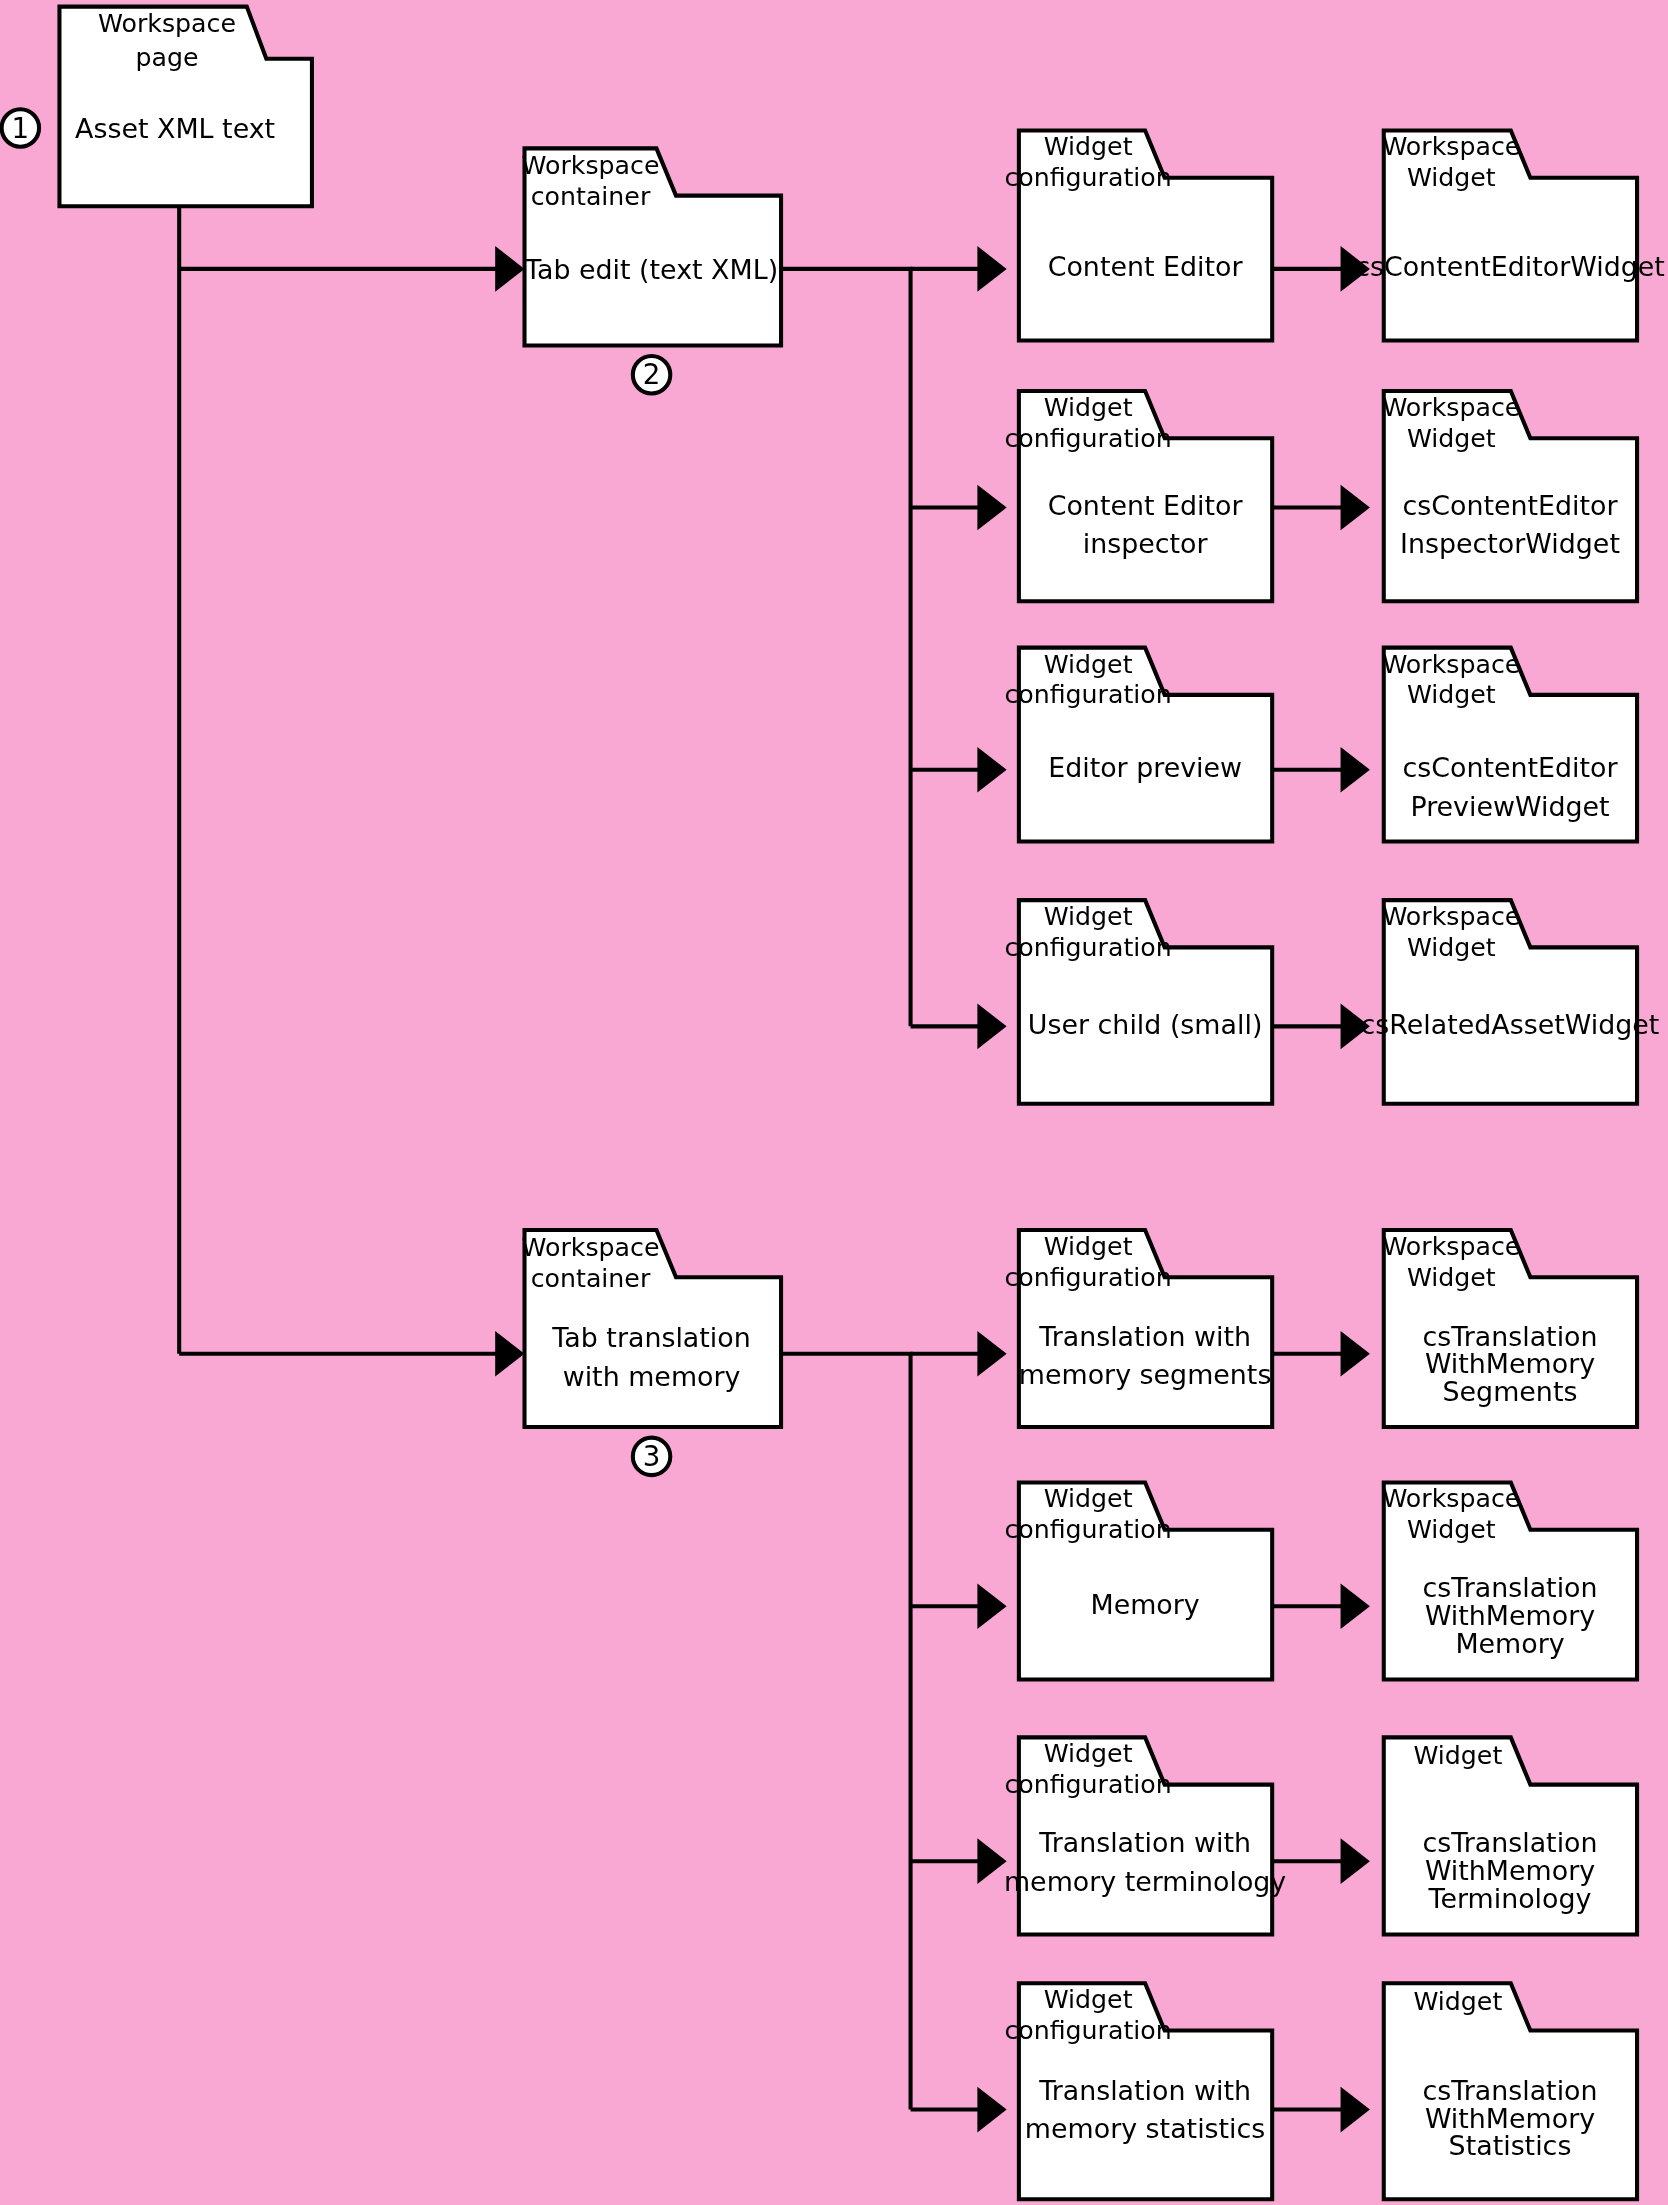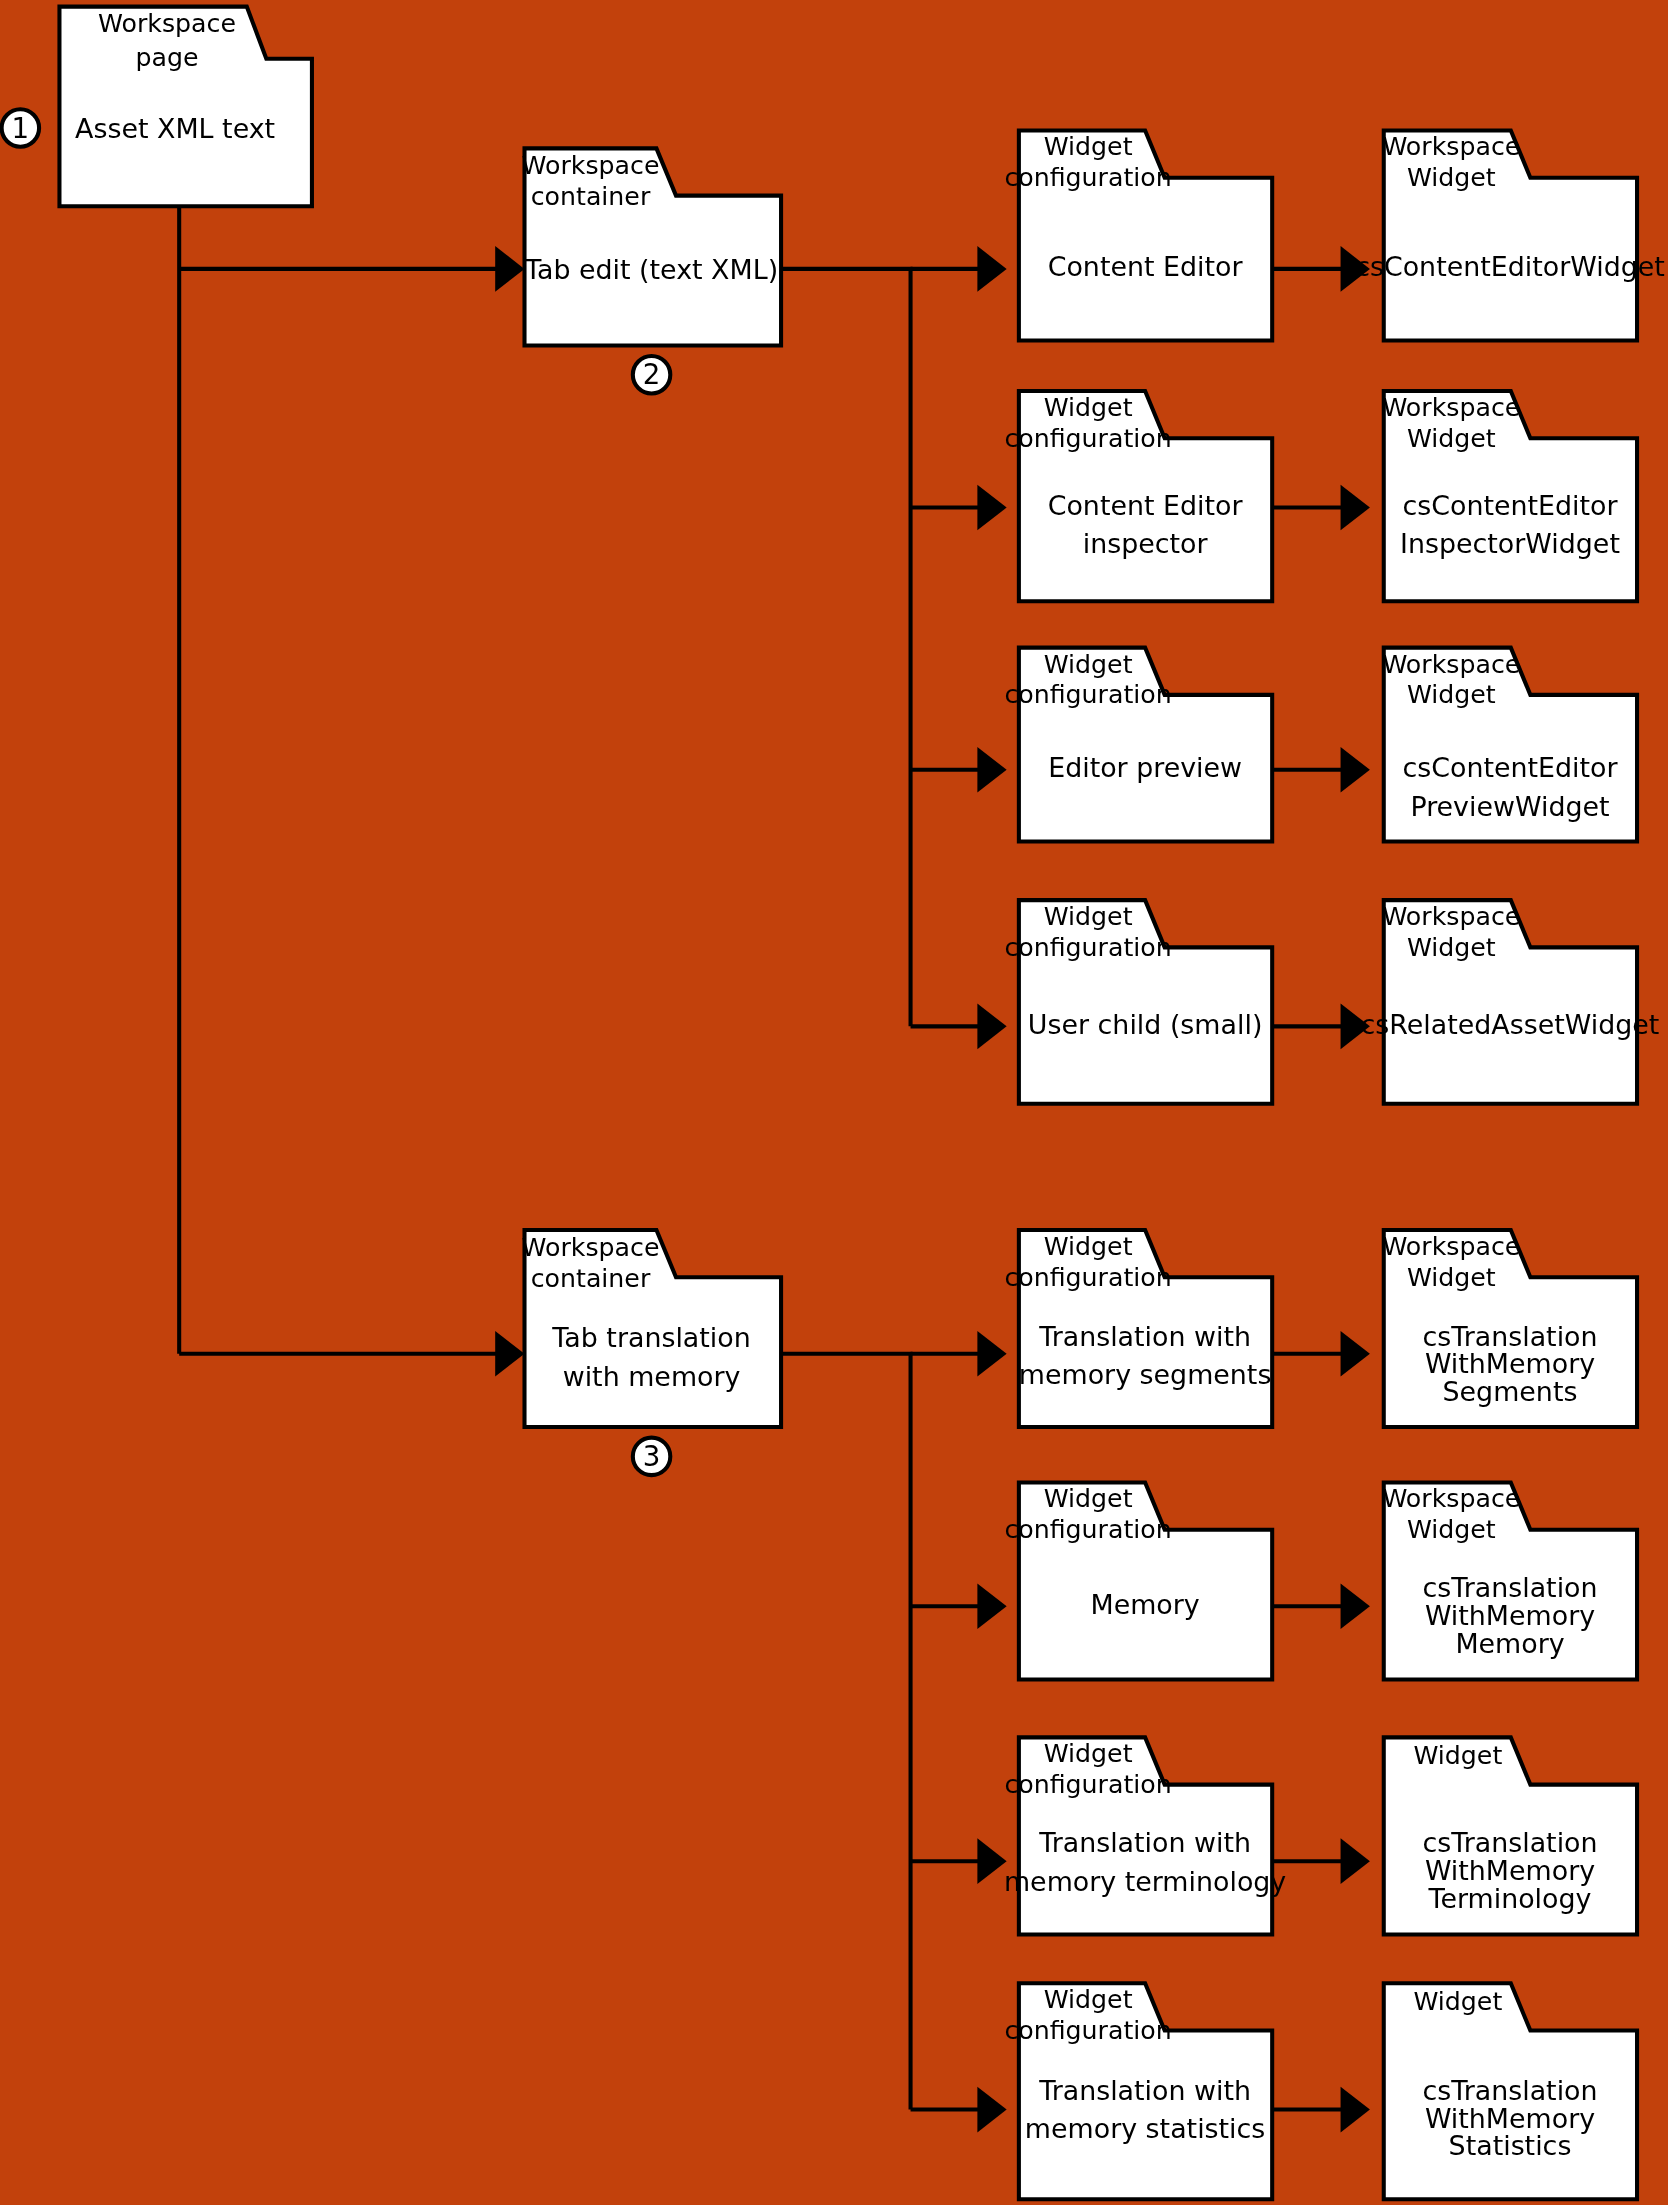--- a/index.html
+++ b/index.html
@@ -1,17 +1,17 @@
 <!DOCTYPE html>
 <html style="font-size:13px"><head>
 <meta charset="utf-8">
 <style>
   html,body{margin:0;padding:0;background:#ffffff;}
   body{font-family:"DejaVu Sans","Liberation Sans",sans-serif;}
-  #stage{position:relative;width:1668px;height:2205px;background:#c2410c;overflow:hidden;}
+  #stage{position:relative;width:1668px;height:2205px;background:#f9a8d4;overflow:hidden;}
   svg#diagram{position:absolute;left:0;top:0;width:1668px;height:2205px;display:block;}
   .shape{fill:#ffffff;stroke:#000000;stroke-width:5;stroke-linejoin:miter;}
   .conn{stroke:#000000;stroke-width:5;fill:none;}
   .arrowhead{fill:#000000;stroke:none;}
   .marker-circle{fill:#ffffff;stroke:#000000;stroke-width:5;}
   text{fill:#000000;font-family:"DejaVu Sans","Liberation Sans",sans-serif;}
   .hdr{font-size:31px;text-anchor:middle;dominant-baseline:middle;}
   .body-txt{font-size:33px;text-anchor:middle;dominant-baseline:middle;}
   .marker-txt{font-size:34px;text-anchor:middle;dominant-baseline:middle;}
 </style>

